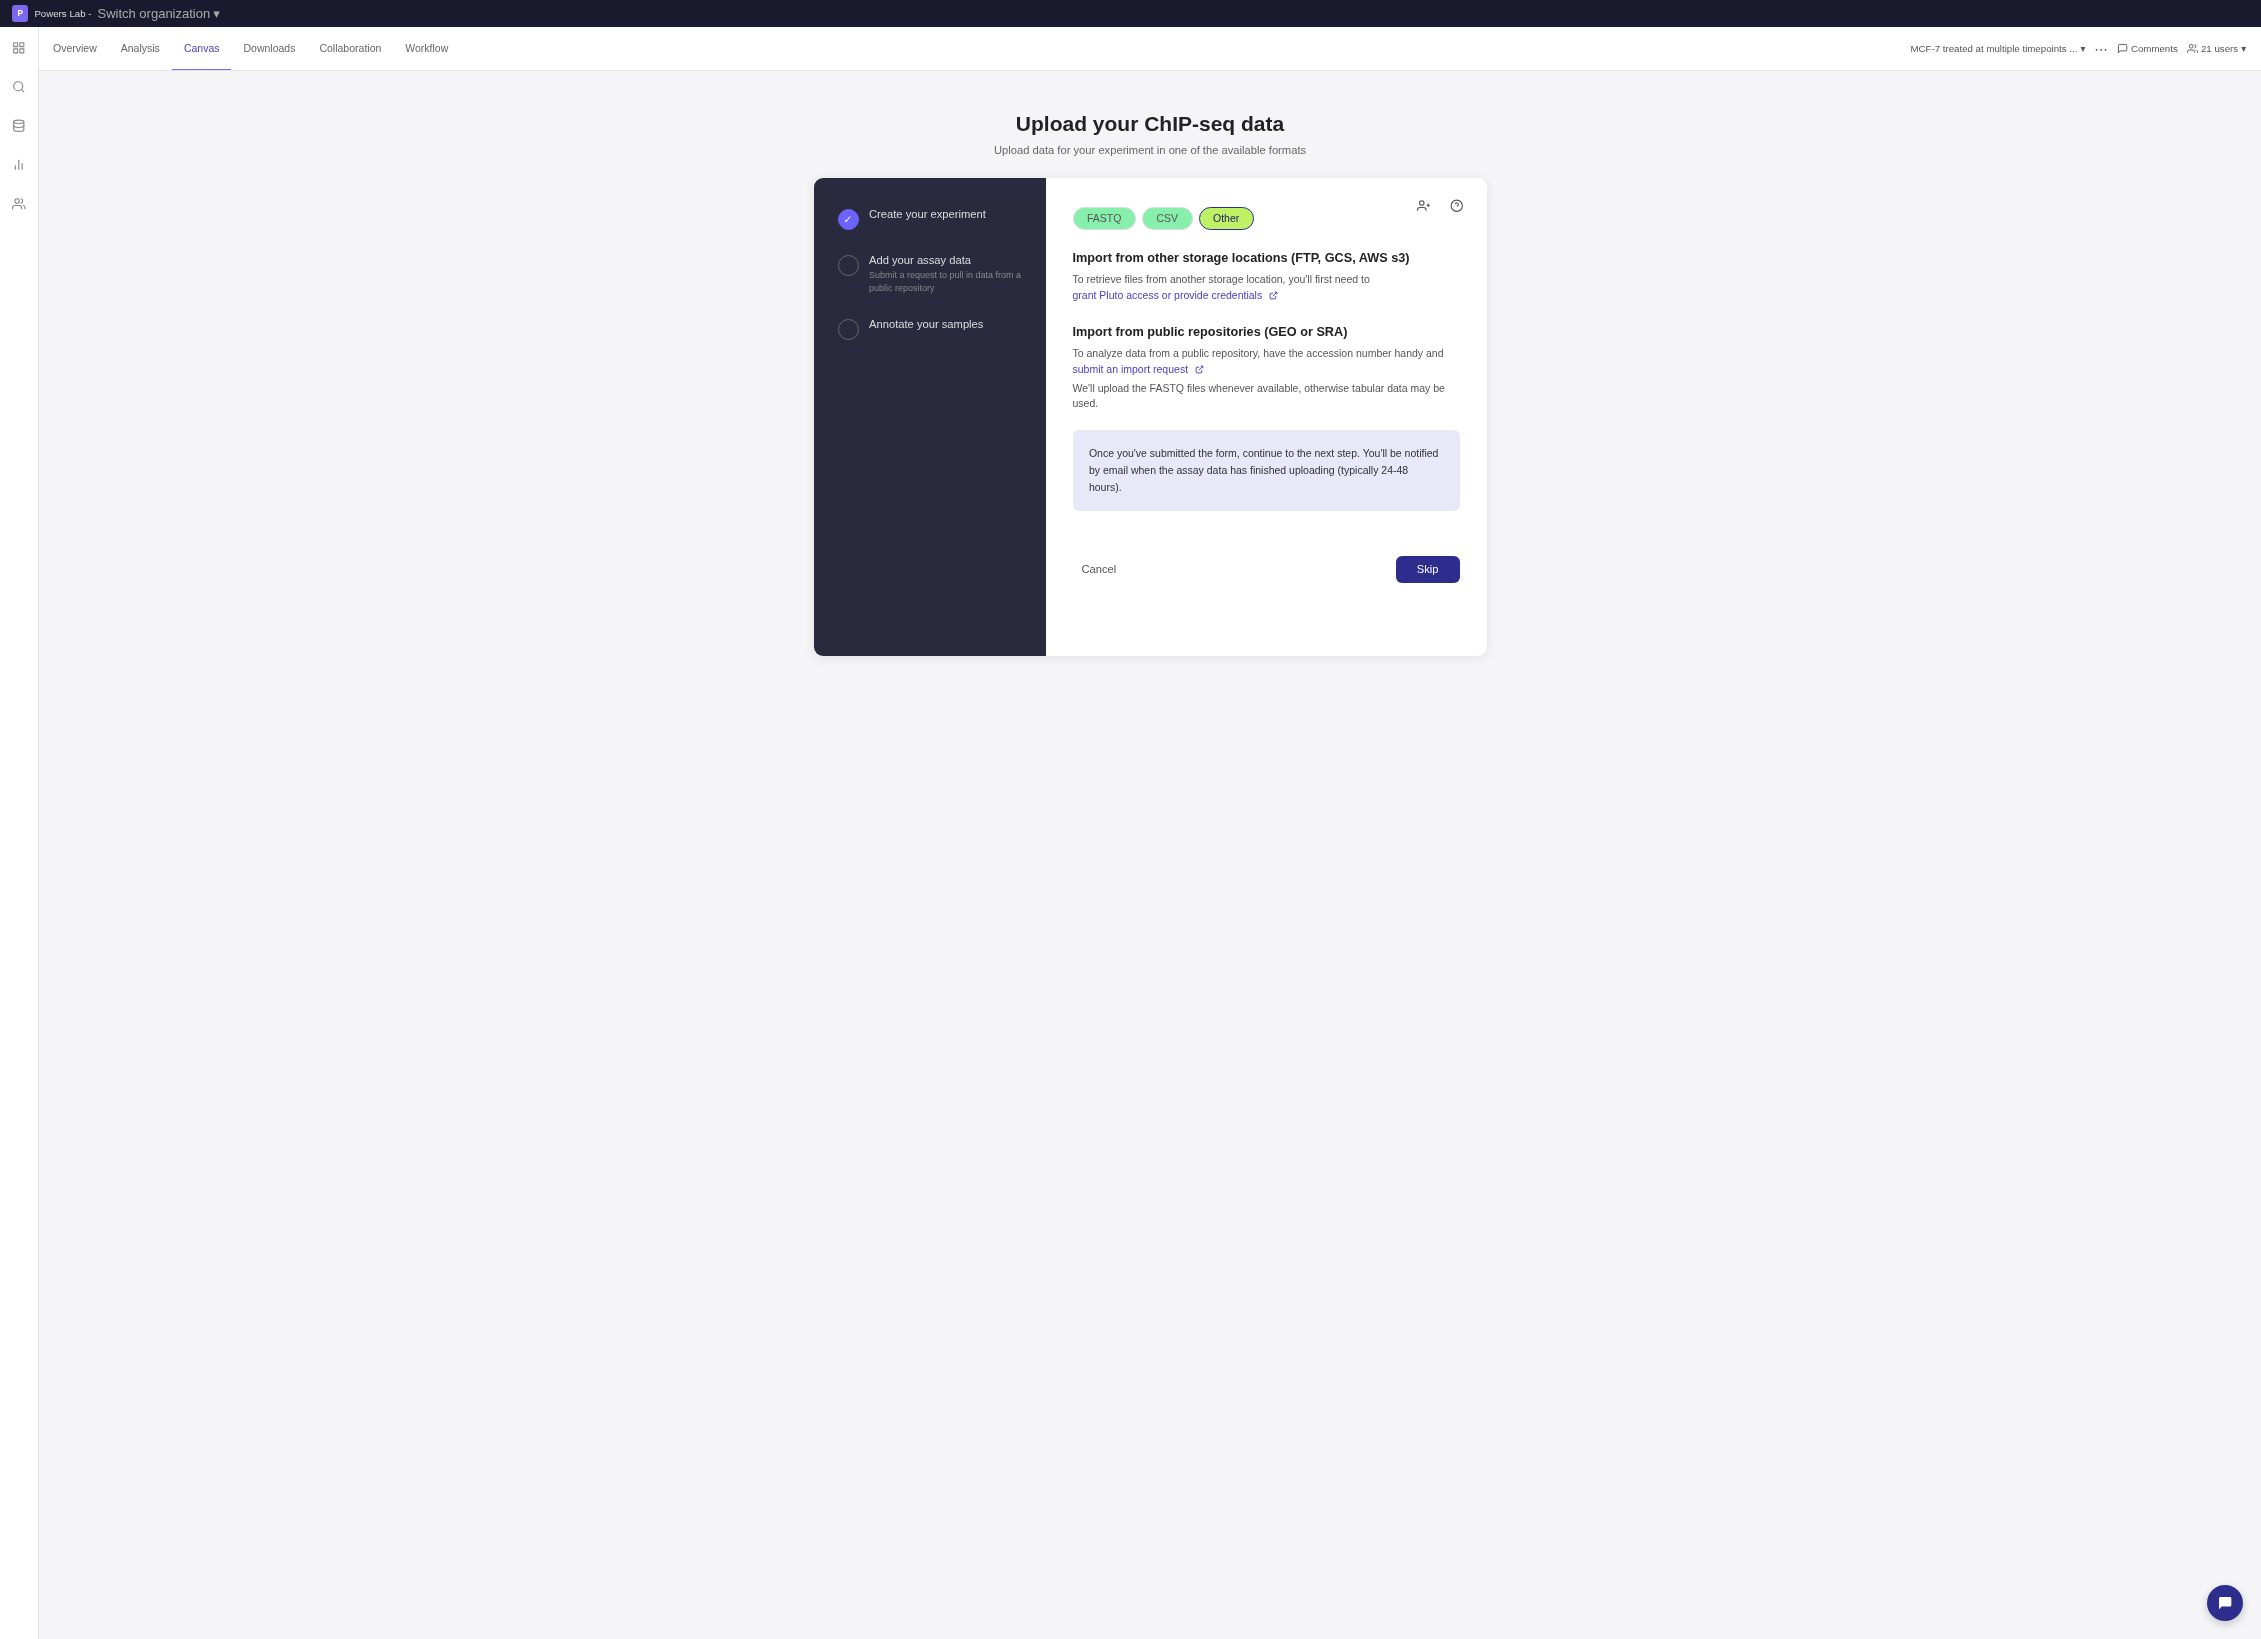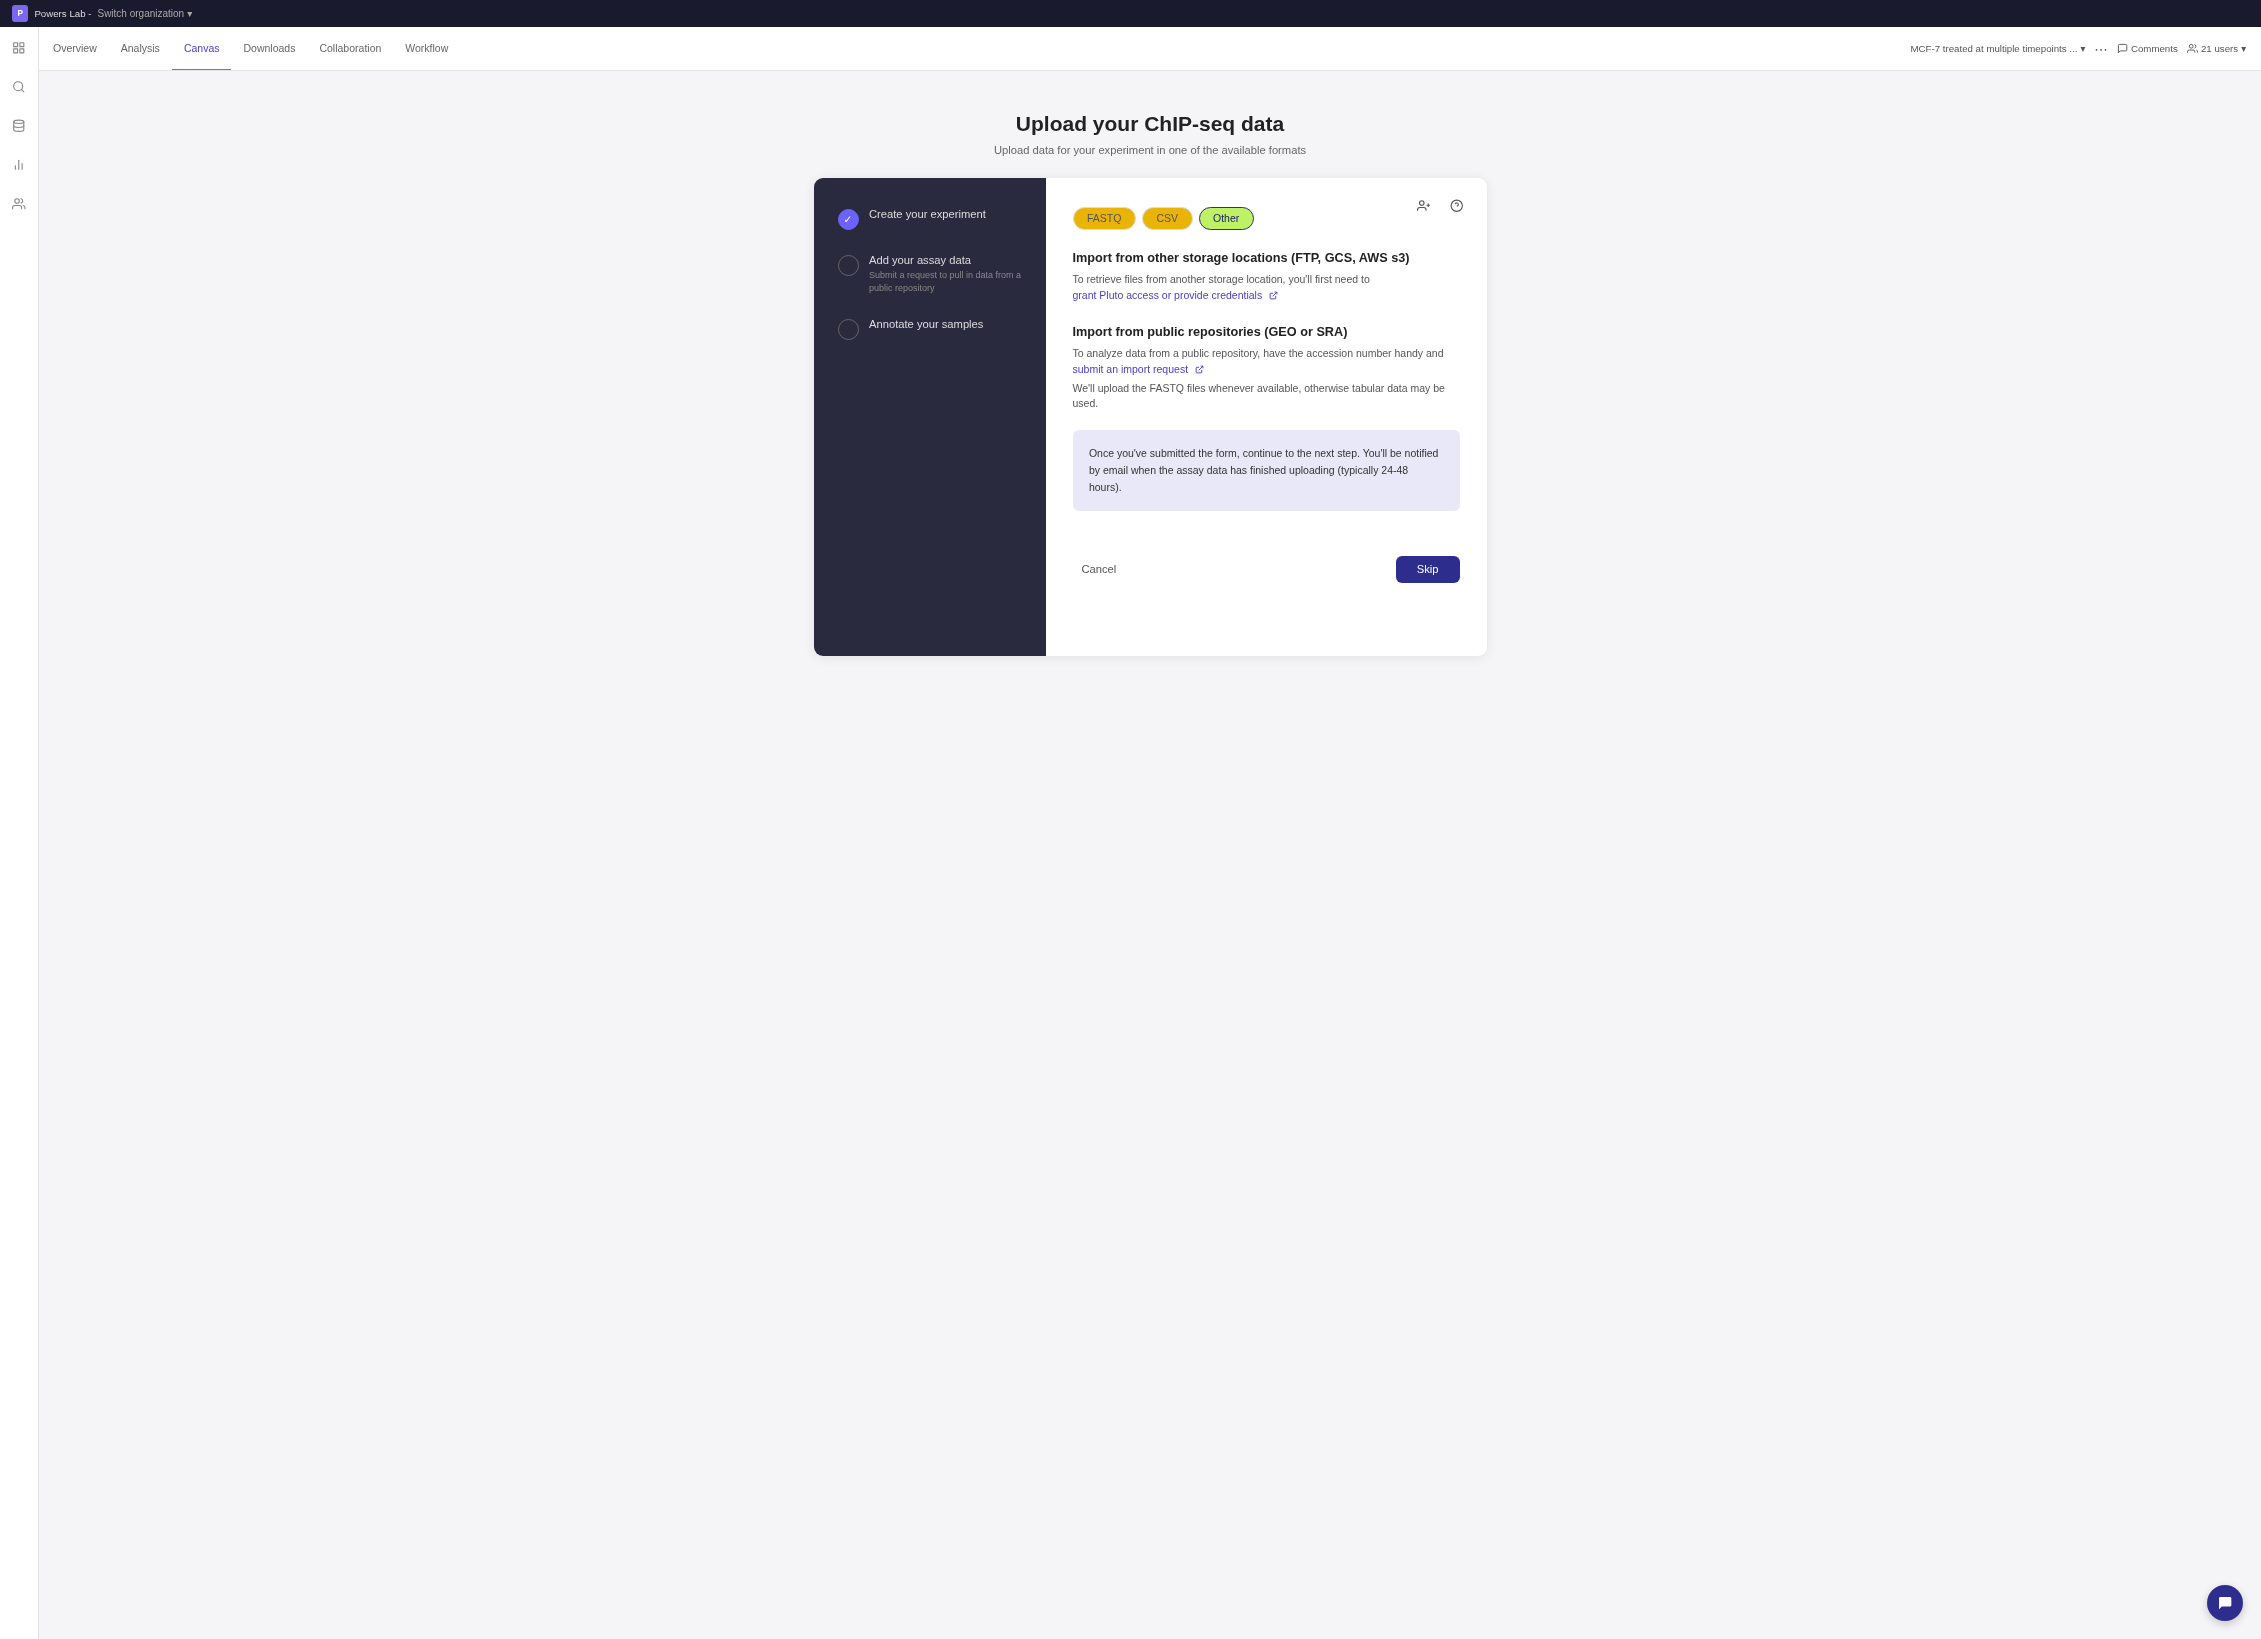--- a/index.html
+++ b/index.html
@@ -22,21 +22,21 @@
       border-radius: 3px;
       display: flex; align-items: center; justify-content: center;
       color: white; font-size: 8.2px; font-weight: bold;
     }
     .top-bar-org {
       color: #ddd;
       font-size: 9.7px;
     }
     .top-bar-switch {
       display: flex; align-items: center; gap: 3px;
-      color: #aaa; cursor: pointer; font-size: 10px;
+      color: #aaa; cursor: pointer; font-size: 13px;
     }
 
     
     .nav-bar {
       background: white;
       height: 44px;
       display: flex;
       align-items: center;
       border-bottom: 0.7px solid #e5e5e5;
       padding: 0 0 0 41px;
@@ -209,21 +209,21 @@
       margin-bottom: 21px;
       margin-top: 6px;
     }
     .format-tab {
       padding: 4.5px 13.5px;
       border-radius: 15px;
       font-size: 10.5px;
       cursor: pointer;
       border: 1.1px solid #ddd;
       color: #555;
-      background: #eab308;
+      background: #86efac;
     }
     .format-tab.active {
       border-color: #2d2d8e;
       background: #bef264;
       color: #1a1a6e;
       font-weight: 500;
     }
 
     
     .section-title {

